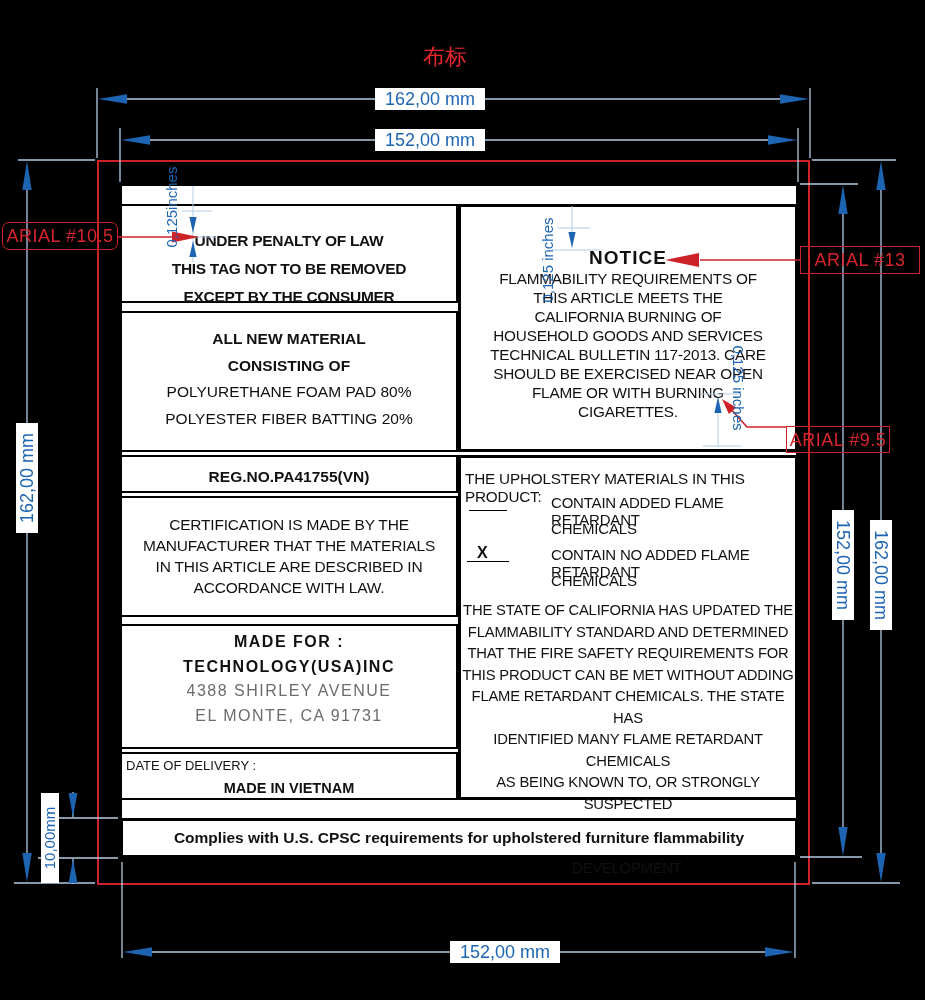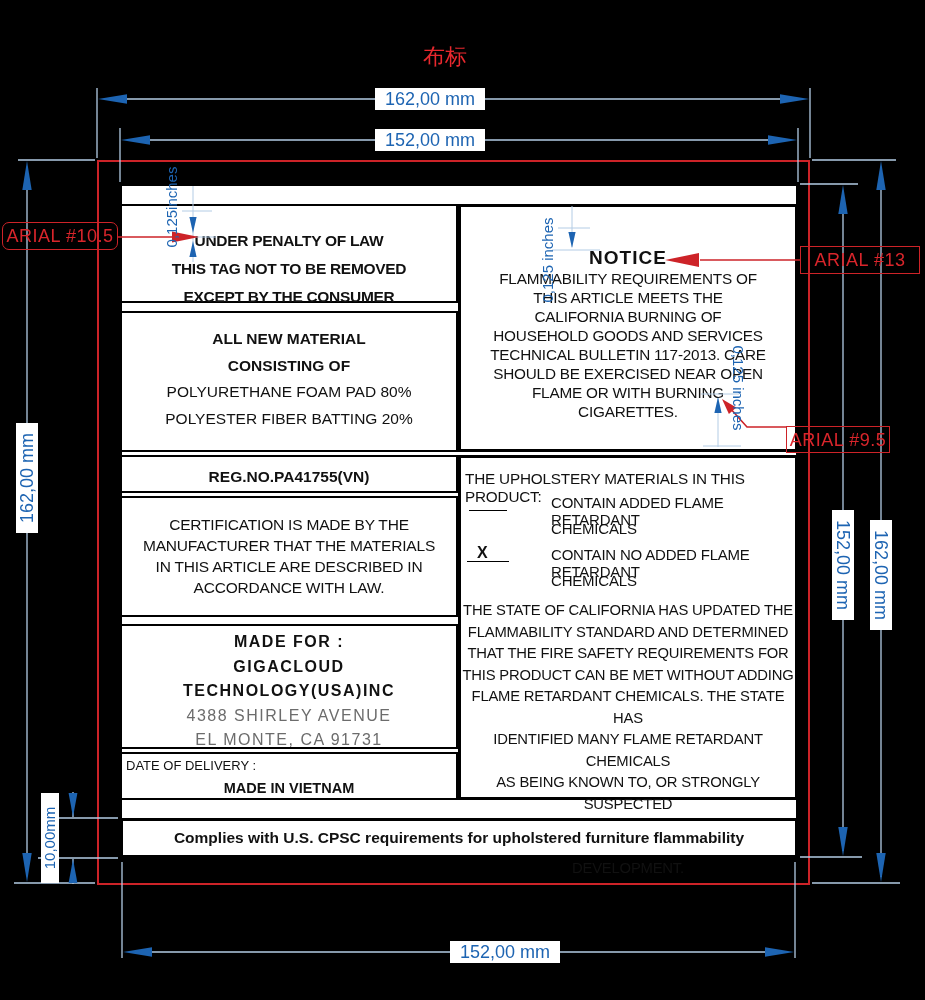--- a/index.html
+++ b/index.html
@@ -78,21 +78,20 @@
 
   <div class="box ctr" style="left:120px;top:496px;width:338px;height:121px;padding-top:16px;">
     <div class="cert-line">CERTIFICATION IS MADE BY THE</div>
     <div class="cert-line">MANUFACTURER THAT THE MATERIALS</div>
     <div class="cert-line">IN THIS ARTICLE ARE DESCRIBED IN</div>
     <div class="cert-line">ACCORDANCE WITH LAW.</div>
   </div>
 
   <div class="box ctr" style="left:120px;top:624px;width:338px;height:125px;padding-top:4px;">
     <div class="made-line">MADE FOR :</div>
-    <div class="made-line">GIGACLOUD</div>
     <div class="made-line">TECHNOLOGY(USA)INC</div>
     <div class="addr-line">4388 SHIRLEY AVENUE</div>
     <div class="addr-line">EL MONTE, CA 91731</div>
   </div>
 
   <div class="box" style="left:120px;top:752px;width:338px;height:48px;">
     <div class="abs date-line" style="left:4px;top:4px;">DATE OF DELIVERY :</div>
     <div class="abs origin-line" style="left:0;top:26px;width:100%;text-align:center;">MADE IN VIETNAM</div>
   </div>
 

